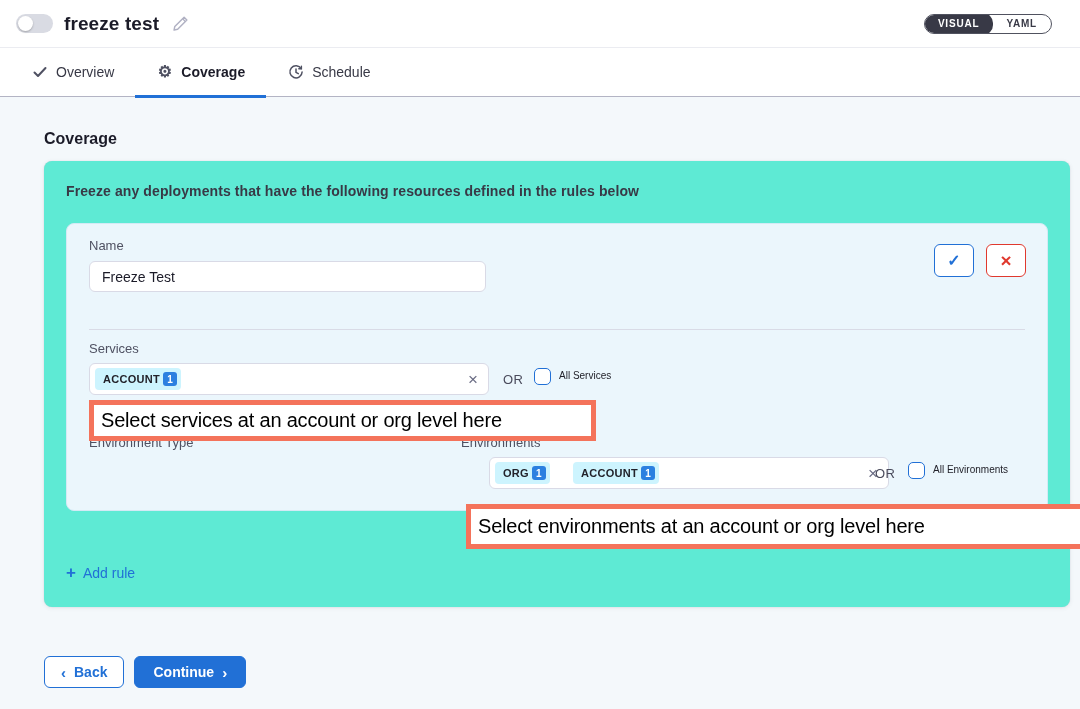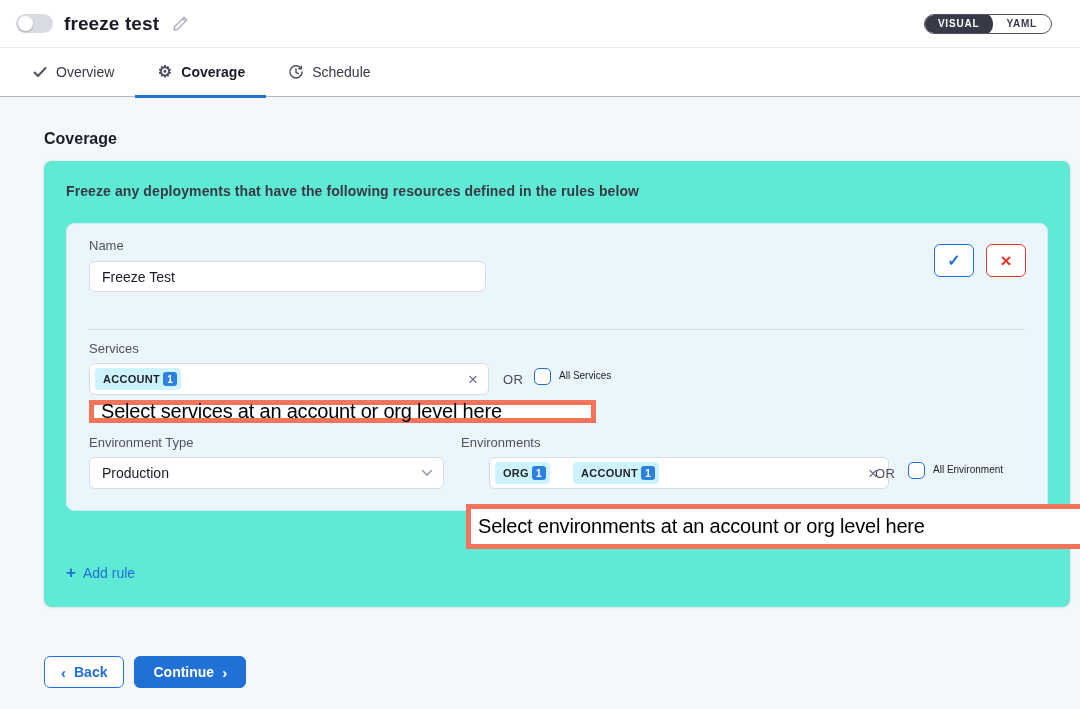--- a/index.html
+++ b/index.html
@@ -65,21 +65,21 @@
   .btn-confirm { left:867px; border:1.5px solid #2170d6; color:#2170d6; }
   .btn-delete  { left:919px; border:1.5px solid #e0392e; color:#e0392e; font-size:19px; }
 
   .select { cursor:pointer; }
   .select .val { padding:0 12px; }
   .select .chev { margin-left:auto; margin-right:10px; display:flex; align-items:center; }
 
   .ann { position:absolute; background:#fff; border:5px solid #f4735b; z-index:5;
          font-size:20px; font-weight:500; color:#000; display:flex; align-items:center;
          padding:2px 7px; letter-spacing:-.2px; white-space:nowrap; }
-  .ann1 { left:22px; top:176px; width:507px; height:23px; }
+  .ann1 { left:22px; top:176px; width:507px; height:41px; }
   .ann2 { left:399px; top:280px; width:626px; height:45px; }
 
   .addrule { display:flex; align-items:center; gap:7px; margin-top:53px; color:#2170d6;
              font-size:14px; cursor:pointer; width:fit-content; }
   .addrule .plus { font-size:17px; font-weight:bold; line-height:1; }
 
   .footer { display:flex; align-items:center; gap:10px; margin-top:49px; }
   .btn { height:32px; border-radius:6px; font-size:14px; font-weight:bold; display:flex;
          align-items:center; gap:8px; cursor:pointer; padding:0 16px; }
   .btn-back { background:#fff; border:1px solid #2170d6; color:#2170d6; }
@@ -161,44 +161,36 @@
         </span>
         <span class="clearx">×</span>
       </div>
       <div class="or" style="left:436px; top:148px;">OR</div>
       <div class="cb" style="left:467px; top:144px;"></div>
       <div class="cb-lbl" style="left:492px; top:146px;">All Services</div>
 
       <div class="ann ann1">Select services at an account or org level here</div>
 
       <div class="lbl" style="left:22px; top:211px;text-align:right;">Environment Type</div>
-      <div class="field select" style="left:22px; top:233px; width:355px; height:32px;">
-        <span class="val">Production</span>
-        <span class="chev">
-          <svg width="12" height="8" viewBox="0 0 12 8" fill="none" stroke="#9a9cae" stroke-width="1.6" stroke-linecap="round">
-              <polyline points="1.5,1.5 6,6 10.5,1.5"></polyline>
-            </svg>
-        </span>
-      </div>
 
       <div class="lbl" style="left:394px; top:211px;">Environments</div>
       <div class="field chipfield" style="left:394px; top:233px; width:400px; height:32px;margin-left:28px;">
         <span class="chip">
           <span>ORG</span>
           <span class="badge">1</span>
         </span>
         <span class="chip">
           <span>ACCOUNT</span>
           <span class="badge">1</span>
         </span>
         <span class="clearx">×</span>
       </div>
       <div class="or" style="left:808px; top:242px;">OR</div>
       <div class="cb" style="left:841px; top:238px;"></div>
-      <div class="cb-lbl" style="left:866px; top:240px;">All Environment</div>
+      <div class="cb-lbl" style="left:866px; top:240px;">All Environments</div>
 
       <div class="ann ann2">Select environments at an account or org level here</div>
     </div>
 
     <div class="addrule">
       <span class="plus">+</span>
       <span>Add rule</span>
     </div>
   </div>
 

